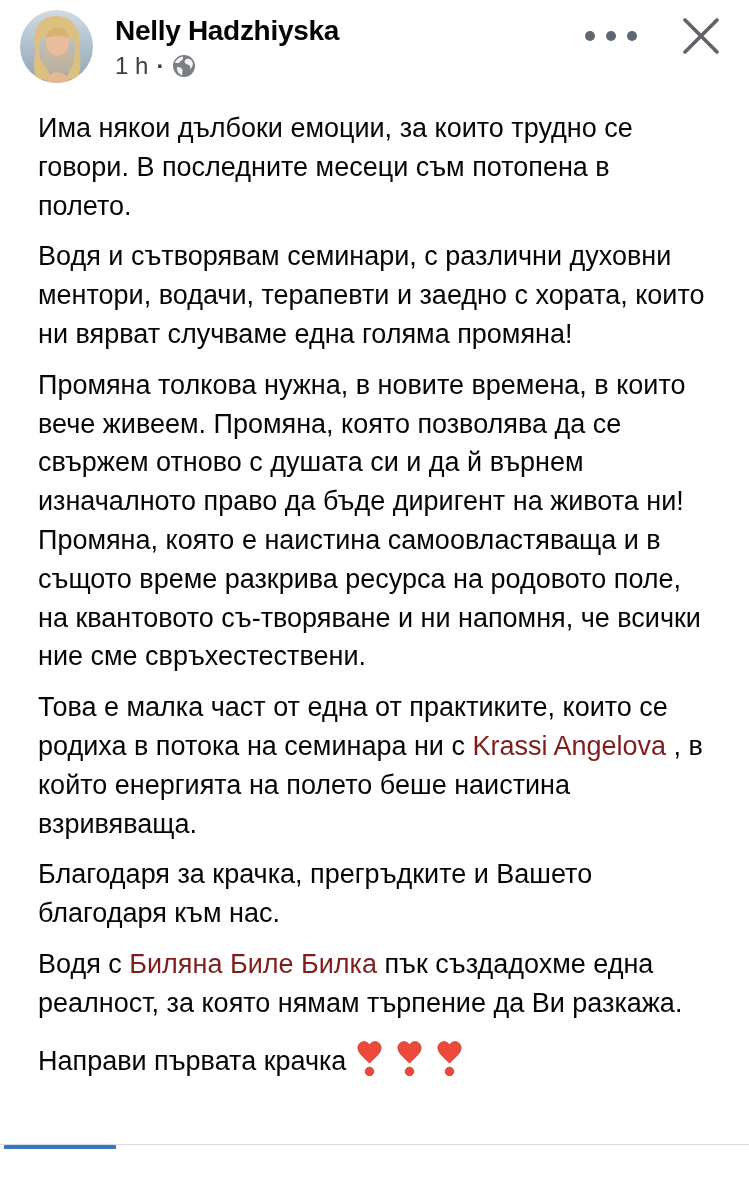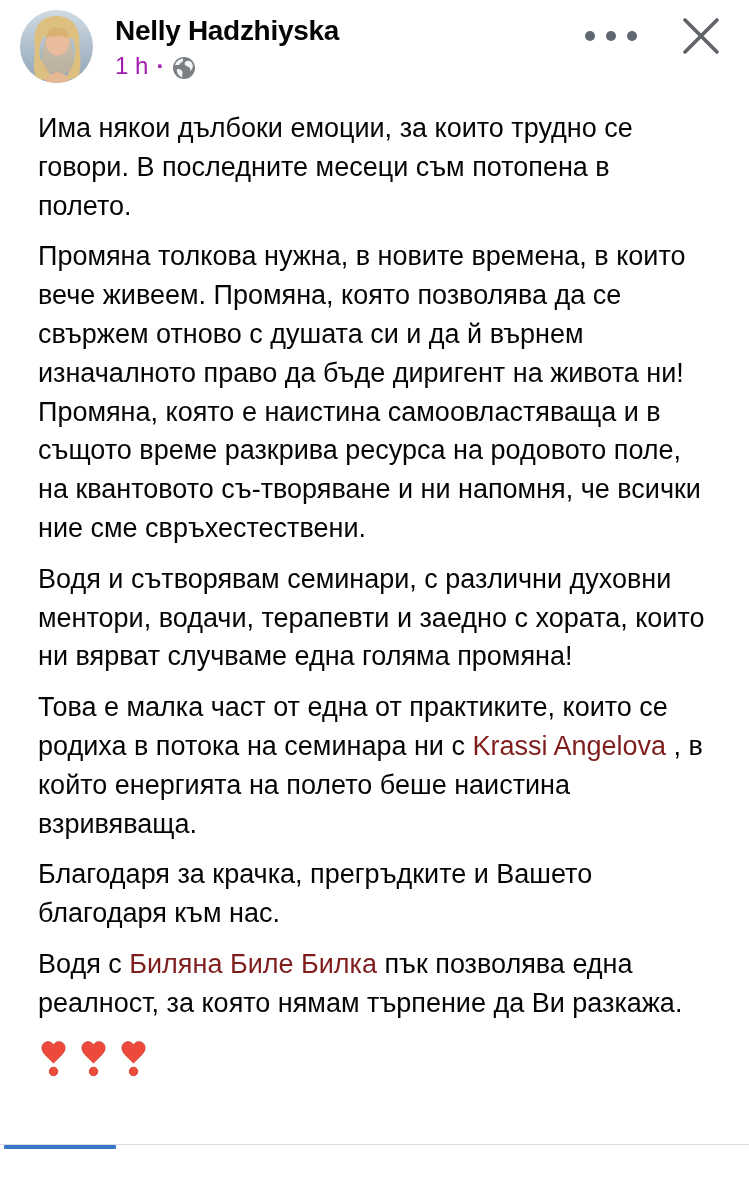--- a/index.html
+++ b/index.html
@@ -28,25 +28,25 @@
   .author-block { margin-left:22px; padding-top:5px; }
   .author-name {
     font-size:28px;
     font-weight:bold;
     color:#050505;
     letter-spacing:-0.3px;
     cursor:pointer;
   }
   .meta {
     display:flex;
-    align-items:flex-end;
+    align-items:center;
     gap:8px;
     margin-top:5px;
     font-size:24px;
-    color:#a21caf;
+    color:#404040;
   }
   .meta .sep { font-weight:bold; }
   .globe { width:24px; height:24px; display:inline-block; }
   .actions {
     margin-left:auto;
     display:flex;
     align-items:center;
     gap:36px;
     height:52px;
   }
@@ -134,26 +134,26 @@
       <button class="icon-btn">
         <svg class="close-x" viewBox="0 0 40 40">
           <path d="M4 4 L36 36 M36 4 L4 36" stroke="#5f6368" stroke-width="3.6" stroke-linecap="round" fill="none"></path>
         </svg>
       </button>
     </div>
   </div>
 
   <div class="content">
     <p>Има някои дълбоки емоции, за които трудно се говори. В последните месеци съм потопена в полето.</p>
+    <p>Водя и сътворявам семинари, с различни духовни ментори, водачи, терапевти и заедно с хората, които ни вярват случваме една голяма промяна!</p>
     <p>Промяна толкова нужна, в новите времена, в които вече живеем. Промяна, която позволява да се свържем отново с душата си и да й върнем изначалното право да бъде диригент на живота ни! Промяна, която е наистина самоовластяваща и в същото време разкрива ресурса на родовото поле, на квантовото съ-творяване и ни напомня, че всички ние сме свръхестествени.</p>
-    <p>Водя и сътворявам семинари, с различни духовни ментори, водачи, терапевти и заедно с хората, които ни вярват случваме една голяма промяна!</p>
     <p><span>Това е малка част от една от практиките, които се родиха в потока на семинара ни с </span><a class="profile-link">Krassi Angelova</a><span> , в който енергията на полето беше наистина взривяваща.</span></p>
     <p>Благодаря за крачка, прегръдките и Вашето благодаря към нас.</p>
-    <p><span>Водя с </span><a class="profile-link">Биляна Биле Билка</a><span> пък позволява една реалност, за която нямам търпение да Ви разкажа.</span></p>
-    <p class="last-line"><span class="hearts">
+    <p><span>Водя с </span><a class="profile-link">Биляна Биле Билка</a><span> пък създадохме една реалност, за която нямам търпение да Ви разкажа.</span></p>
+    <p class="last-line"><span>Направи първата крачка </span><span class="hearts">
       <svg class="heart-emoji" viewBox="0 0 32 40">
         <path d="M16 25 C 12.5 20.5 3.5 15 3.5 8.6 C 3.5 4.4 6.7 1.8 10.3 1.8 C 13 1.8 15.1 3.5 16 5.6 C 16.9 3.5 19 1.8 21.7 1.8 C 25.3 1.8 28.5 4.4 28.5 8.6 C 28.5 15 19.5 20.5 16 25 Z" fill="#ed4a3c" stroke="#c9372a" stroke-width="0.9"></path>
         <circle cx="16" cy="34" r="4.6" fill="#ed4a3c" stroke="#c9372a" stroke-width="0.9"></circle>
       </svg>
 
       <svg class="heart-emoji" viewBox="0 0 32 40">
         <path d="M16 25 C 12.5 20.5 3.5 15 3.5 8.6 C 3.5 4.4 6.7 1.8 10.3 1.8 C 13 1.8 15.1 3.5 16 5.6 C 16.9 3.5 19 1.8 21.7 1.8 C 25.3 1.8 28.5 4.4 28.5 8.6 C 28.5 15 19.5 20.5 16 25 Z" fill="#ed4a3c" stroke="#c9372a" stroke-width="0.9"></path>
         <circle cx="16" cy="34" r="4.6" fill="#ed4a3c" stroke="#c9372a" stroke-width="0.9"></circle>
       </svg>
 

